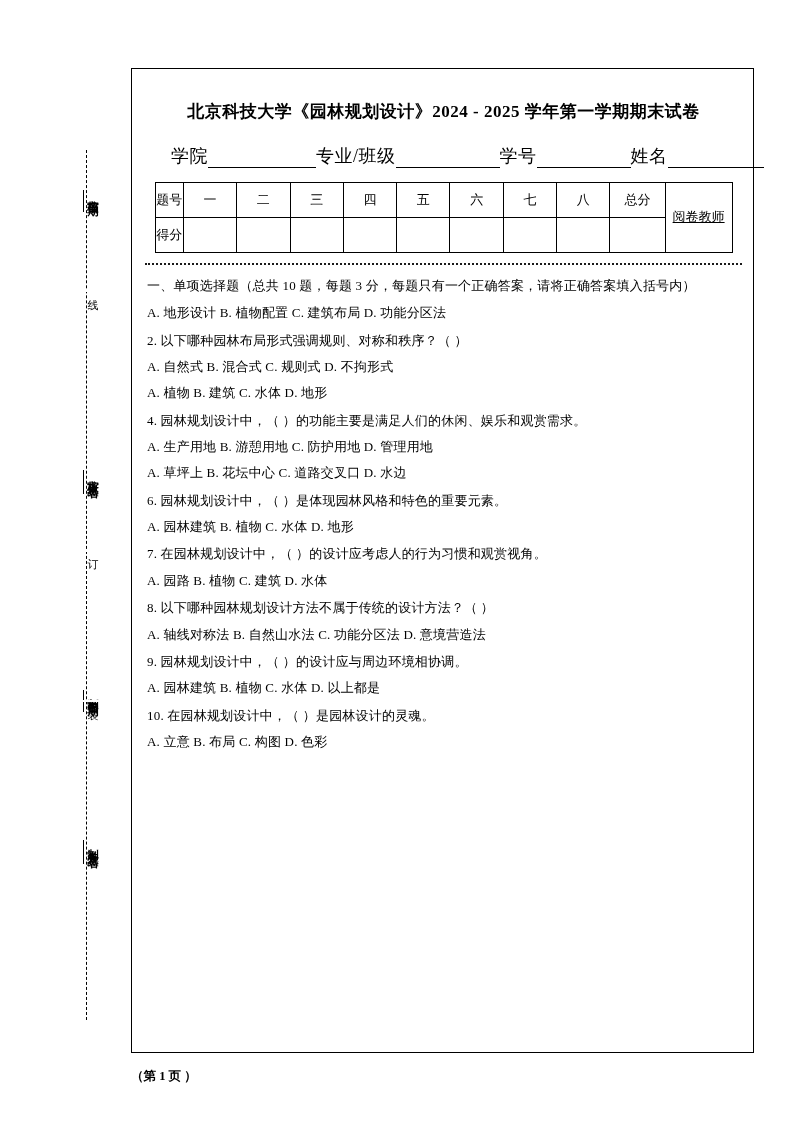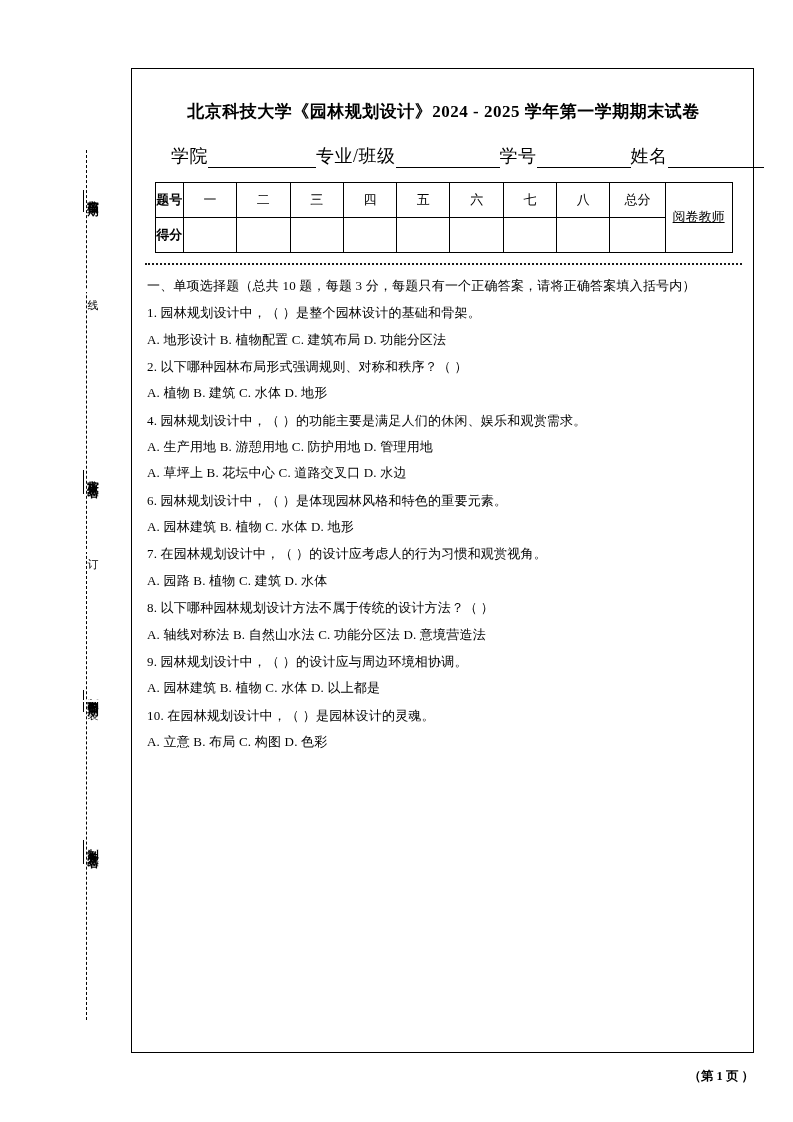--- a/index.html
+++ b/index.html
@@ -122,21 +122,20 @@
     border: 1px solid #000;
     text-align: center;
     vertical-align: middle;
     height: 30px;
   }
   td.hdr-cell {
     width: 28px;
     line-height: 1.05;
     font-size: 13px;
     padding: 2px 0;
-    font-weight: bold;
   }
   td.num-cell { width: 52px; }
   td.total-cell { width: 54px; }
   td.teacher-cell { width: 66px; line-height: 1.15; text-decoration: underline; }
 
   
   .dotsep {
     margin: 10px 0 0 0;
     border-top: 2px dotted #1a1a1a;
     height: 0;
@@ -155,21 +154,21 @@
     margin-top: 2px;
   }
   .opts {
     margin-top: 1px;
   }
   .footer {
     position: absolute;
     left: 131px;
     top: 1068px;
     width: 623px;
-    text-align: right;
+    text-align: left;
     font-size: 12.5px;
     font-weight: bold;
   }
 </style>
 </head>
 <body>
 
 <div class="page">
 
   <div class="left-strip">
@@ -223,24 +222,24 @@
           <td></td>
         </tr>
       </tbody>
         </table>
 
       <div class="dotsep"></div>
 
       <div class="qsec">
         <div class="sec-head">一、单项选择题（总共 10 题，每题 3 分，每题只有一个正确答案，请将正确答案填入括号内）</div>
 
-        <div class="q">1.  园林规划设计中，（  ）是整个园林设计的基础和骨架。</div>
         <div class="opts">A.  地形设计   B.  植物配置   C.  建筑布局   D.  功能分区法</div>
 
         <div class="q">2.  以下哪种园林布局形式强调规则、对称和秩序？（  ）</div>
+        <div class="opts">A.  自然式   B.  混合式   C.  规则式   D.  不拘形式</div>
 
         <div class="opts">A.  植物   B.  建筑   C.  水体   D.  地形</div>
 
         <div class="q">4.  园林规划设计中，（  ）的功能主要是满足人们的休闲、娱乐和观赏需求。</div>
         <div class="opts">A.  生产用地   B.  游憩用地   C.  防护用地   D.  管理用地</div>
 
         <div class="opts">A.  草坪上   B.  花坛中心   C.  道路交叉口   D.  水边</div>
 
         <div class="q">6.  园林规划设计中，（  ）是体现园林风格和特色的重要元素。</div>
         <div class="opts">A.  园林建筑   B.  植物   C.  水体   D.  地形</div>

